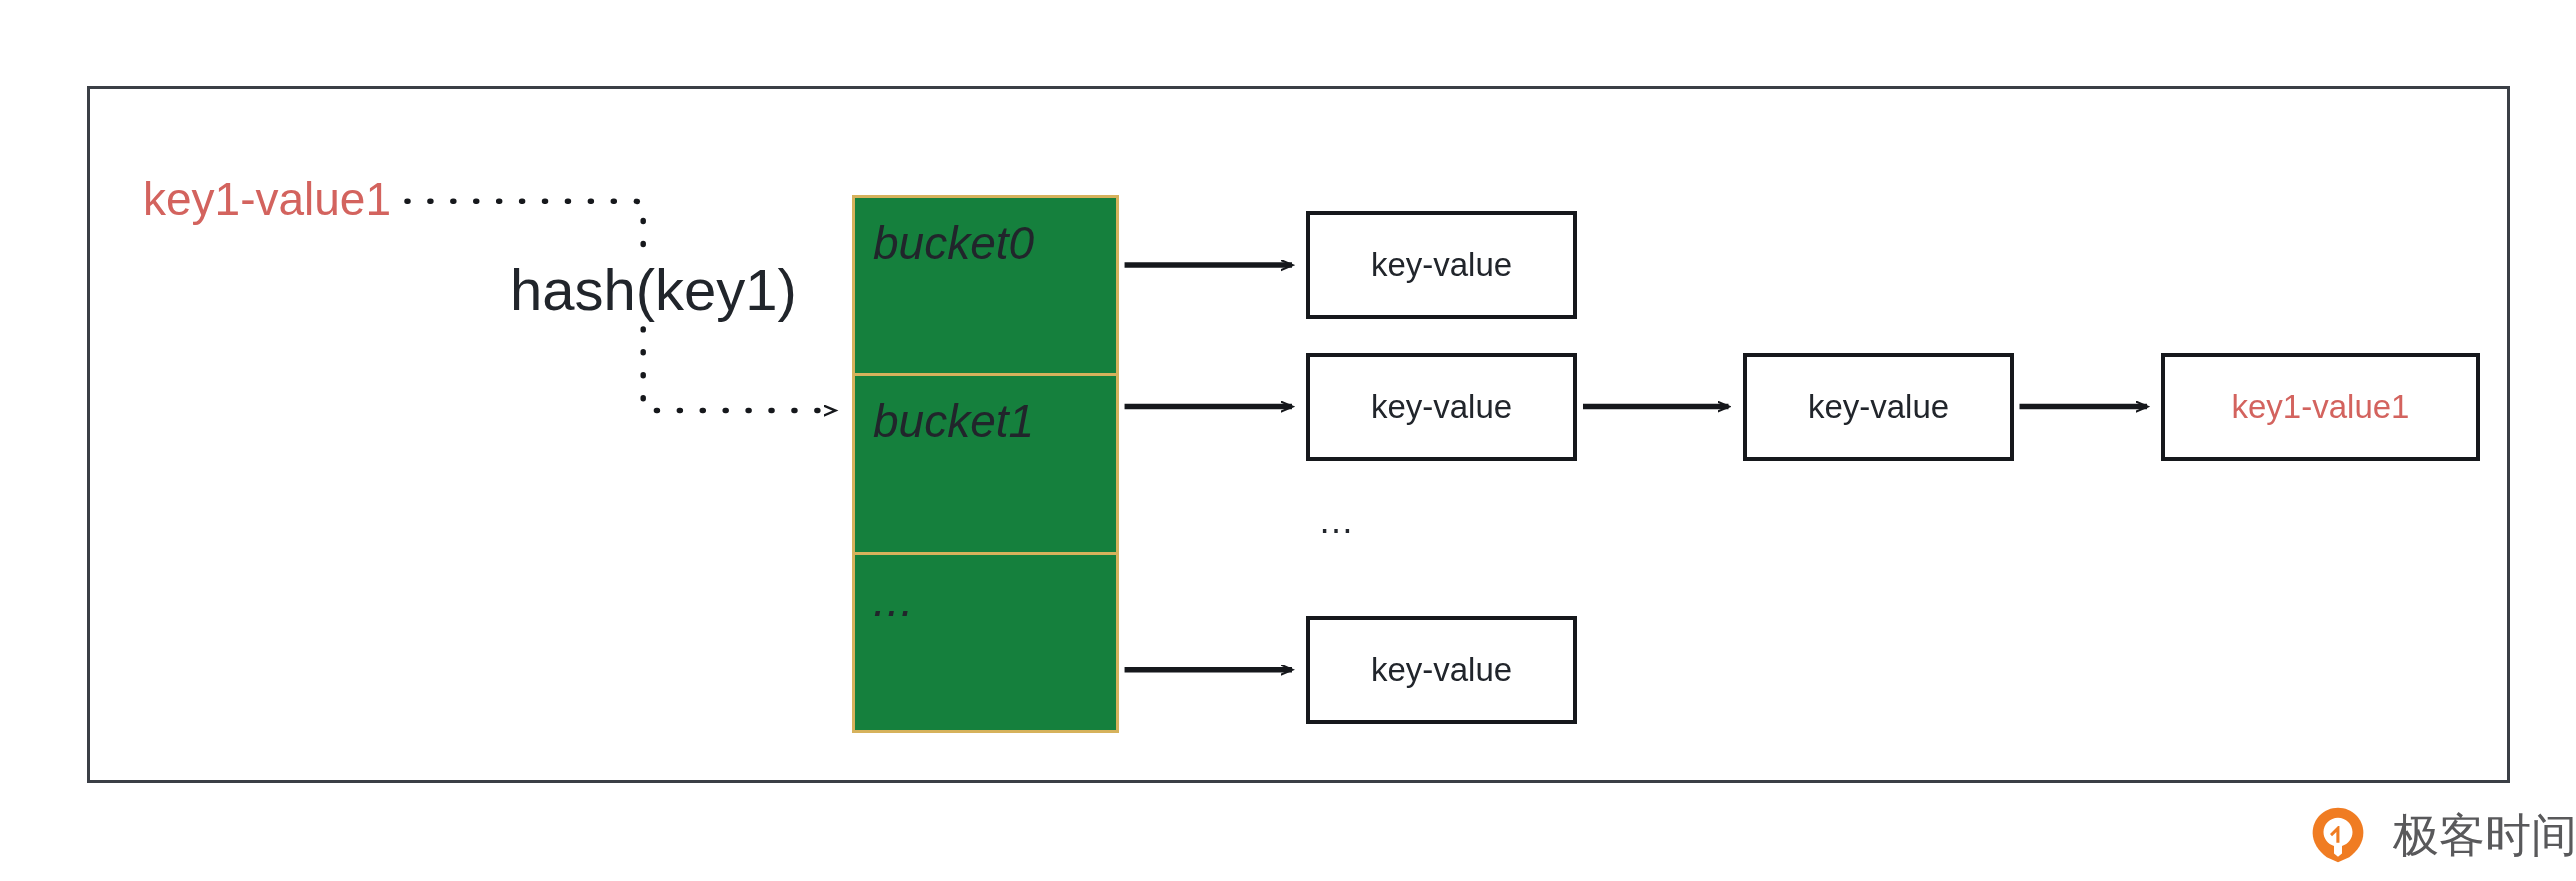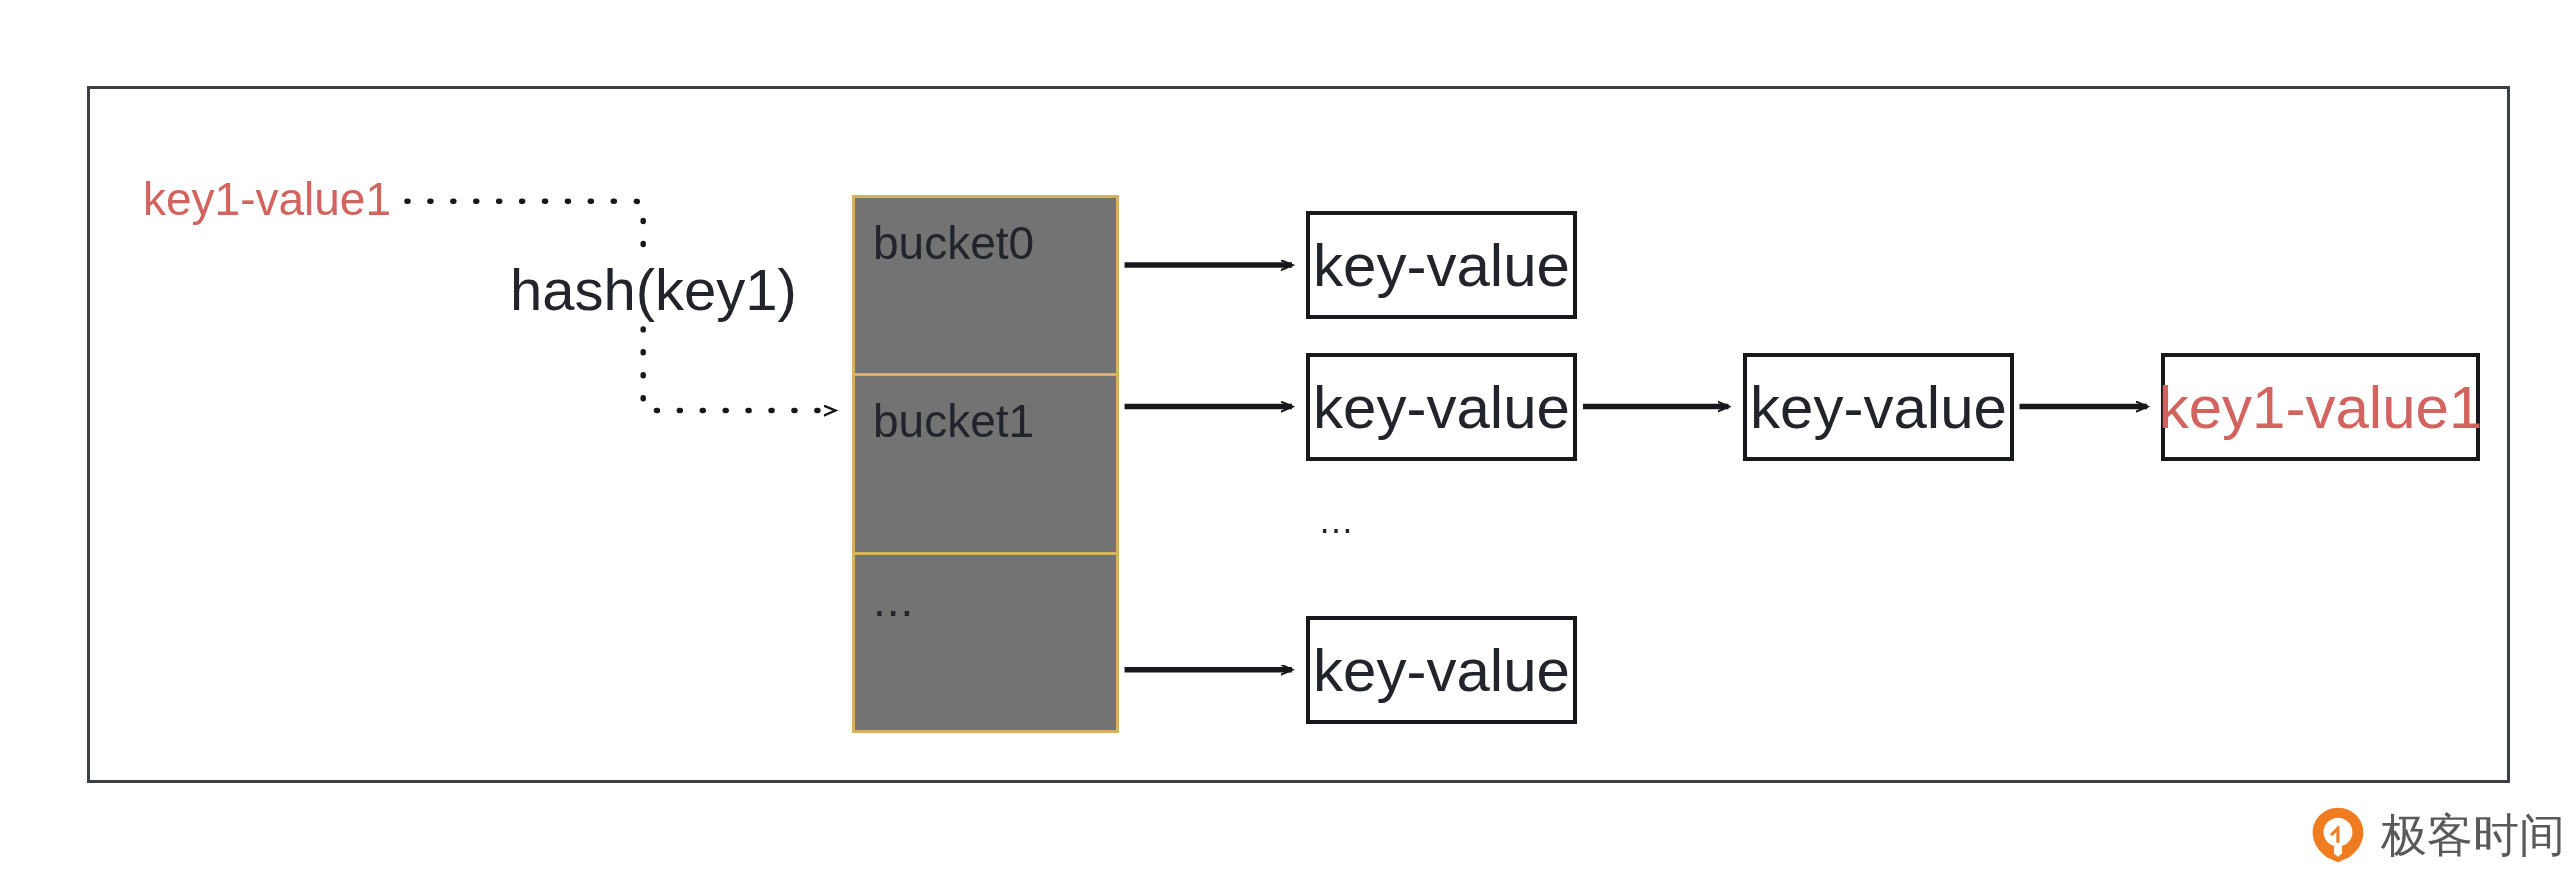--- a/index.html
+++ b/index.html
@@ -47,21 +47,22 @@
     border: 3px solid #d6b25c;
     background: #ffffff;
     display: flex;
     flex-direction: column;
   }
   .bucket-row {
     flex: 1 1 0;
     box-sizing: border-box;
     border-bottom: 3px solid #d6b25c;
     position: relative;
-    background: #737373;
+    background: #15803d;
+    font-style: italic;
   }
   .bucket-row:last-child {
     border-bottom: none;
   }
   .bucket-label {
     position: absolute;
     left: 18px;
     top: 22px;
     font-size: 46px;
     line-height: 1;
@@ -75,21 +76,21 @@
 
   
   .kv-box {
     position: absolute;
     box-sizing: border-box;
     border: 4px solid #16181c;
     background: #ffffff;
     display: flex;
     align-items: center;
     justify-content: center;
-    font-size: 60px;
+    font-size: 33px;
     color: #21252b;
     white-space: nowrap;
   }
   .kv-box.red-text {
     color: #d3635e;
   }
 
   .kv0   { left: 1306px; top: 211px; width: 271px; height: 108px; }
   .kv1a  { left: 1306px; top: 353px; width: 271px; height: 108px; }
   .kv1b  { left: 1743px; top: 353px; width: 271px; height: 108px; }
@@ -136,21 +137,21 @@
   }
 
   
   .watermark {
     position: absolute;
     left: 2309px;
     top: 804px;
     height: 62px;
     display: flex;
     align-items: center;
-    gap: 14px;
+    gap: 26px;
   }
   .wm-logo {
     width: 58px;
     height: 58px;
     flex: 0 0 auto;
   }
   .wm-text {
     font-size: 46px;
     line-height: 1;
     color: #59595b;

